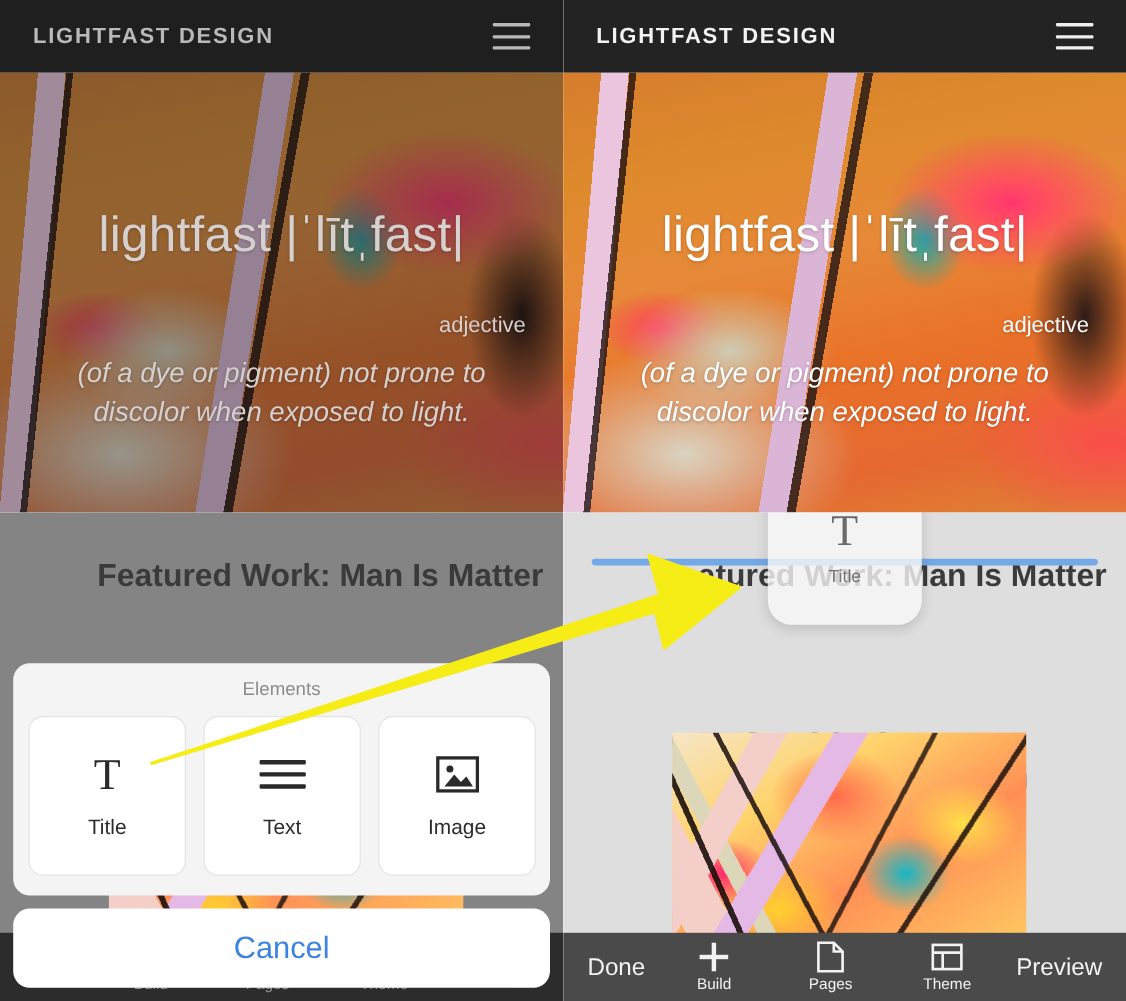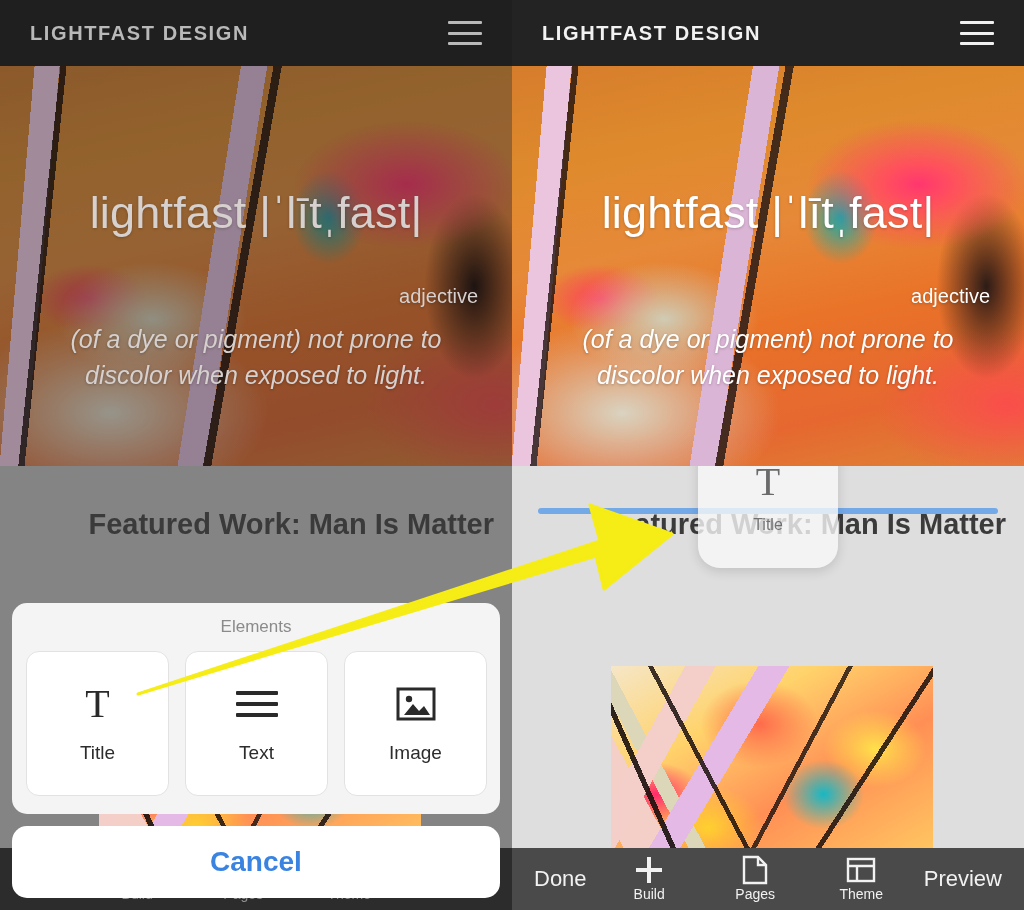--- a/index.html
+++ b/index.html
@@ -104,21 +104,21 @@
          align-items:center; justify-content:center; gap:18px; }
   .card .glyph{ height:40px; display:flex; align-items:center;
                 justify-content:center; color:#2a2a2a; }
   .card .glyph.serif{ font-family:"Liberation Serif", serif; font-size:40px;
                       line-height:1; }
   .card .cap{ font-size:19px; color:#2c2c2c; }
   .lines{ width:42px; display:flex; flex-direction:column; gap:7px; }
   .lines i{ display:block; height:4px; background:#2a2a2a; border-radius:1px; }
   .cancel{ margin-top:12px; background:#fff; border-radius:15px; height:72px;
            display:flex; align-items:center; justify-content:center; }
-  .cancel span{ font-size:28px; color:#3b83e0; font-weight:700; }
+  .cancel span{ font-size:28px; color:#3b83e0; font-weight:400; }
 
   
   .arrow-layer{ position:absolute; inset:0; z-index:20; pointer-events:none; }
 
   
   .paint-hero{
     background:
       linear-gradient(100deg, transparent 0 47%, rgba(40,26,22,.85) 47% 48.4%, transparent 48.4%),
       linear-gradient(99deg, transparent 0 42%, #d9b6d4 42% 46.5%, transparent 46.5%),
       linear-gradient(96deg, transparent 0 11.5%, rgba(30,18,16,.8) 11.5% 12.6%, transparent 12.6%),

